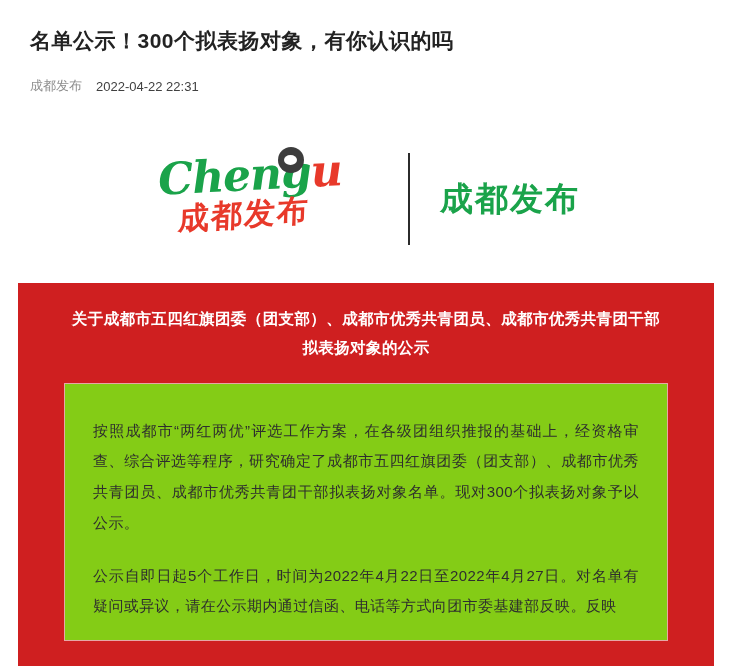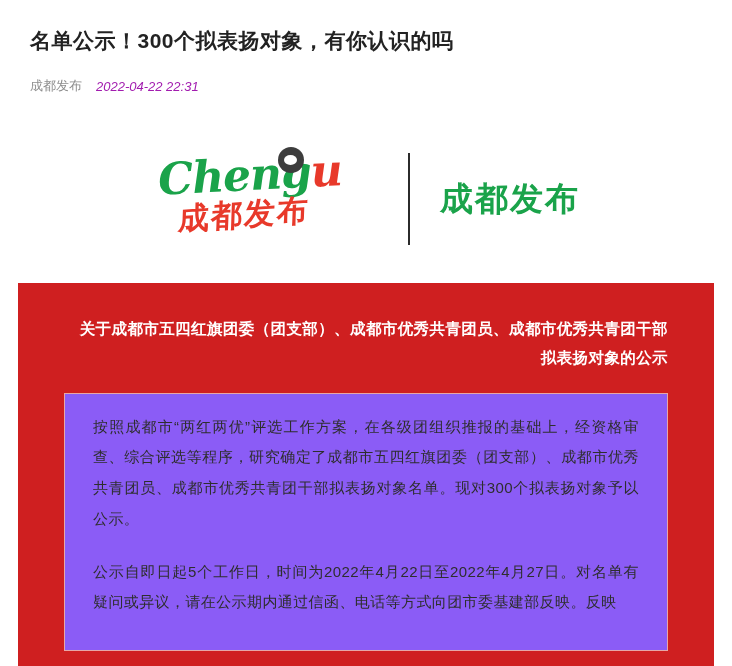--- a/index.html
+++ b/index.html
@@ -36,22 +36,21 @@
     align-items: center;
     gap: 14px;
     font-size: 13px;
     color: #9a9a9a;
     margin-bottom: 4px;
   }
   .meta-source {
     color: #8d8d8d;
   }
   .meta-time {
-    color: #a21caf;
-    font-style: italic;
+    color: #404040;
   }
   
   .banner {
     margin: 44px 0 0 0;
     padding: 0 30px;
     display: flex;
     align-items: center;
     justify-content: center;
     height: 120px;
   }
@@ -145,29 +144,28 @@
     margin: 24px 18px 0 18px;
     background: #cf1f20;
     padding: 22px 46px 26px 46px;
     box-sizing: border-box;
   }
   .notice-title {
     color: #ffffff;
     font-size: 15.5px;
     font-weight: bold;
     line-height: 1.85;
-    text-align: right;
+    text-align: center;
     letter-spacing: 0.4px;
     margin-bottom: 20px;
-    margin-top: 10px;
   }
   .notice-body {
-    background: #8b5cf6;
+    background: #84cc16;
     border: 1px solid #e7a7a7;
-    padding: 18px 28px 10px 28px;
+    padding: 32px 28px 10px 28px;
     box-sizing: border-box;
     height: 258px;
     overflow: hidden;
   }
   .notice-p {
     font-size: 15px;
     color: #2e2e2e;
     line-height: 2.05;
     letter-spacing: 0.4px;
     margin: 0 0 22px 0;

